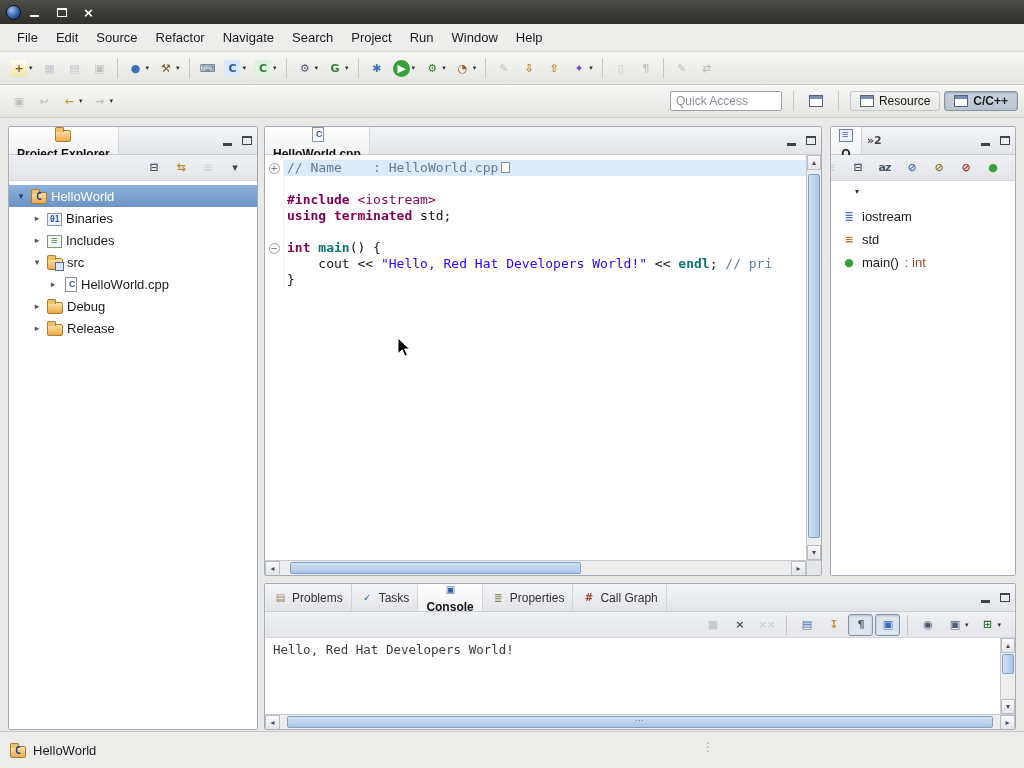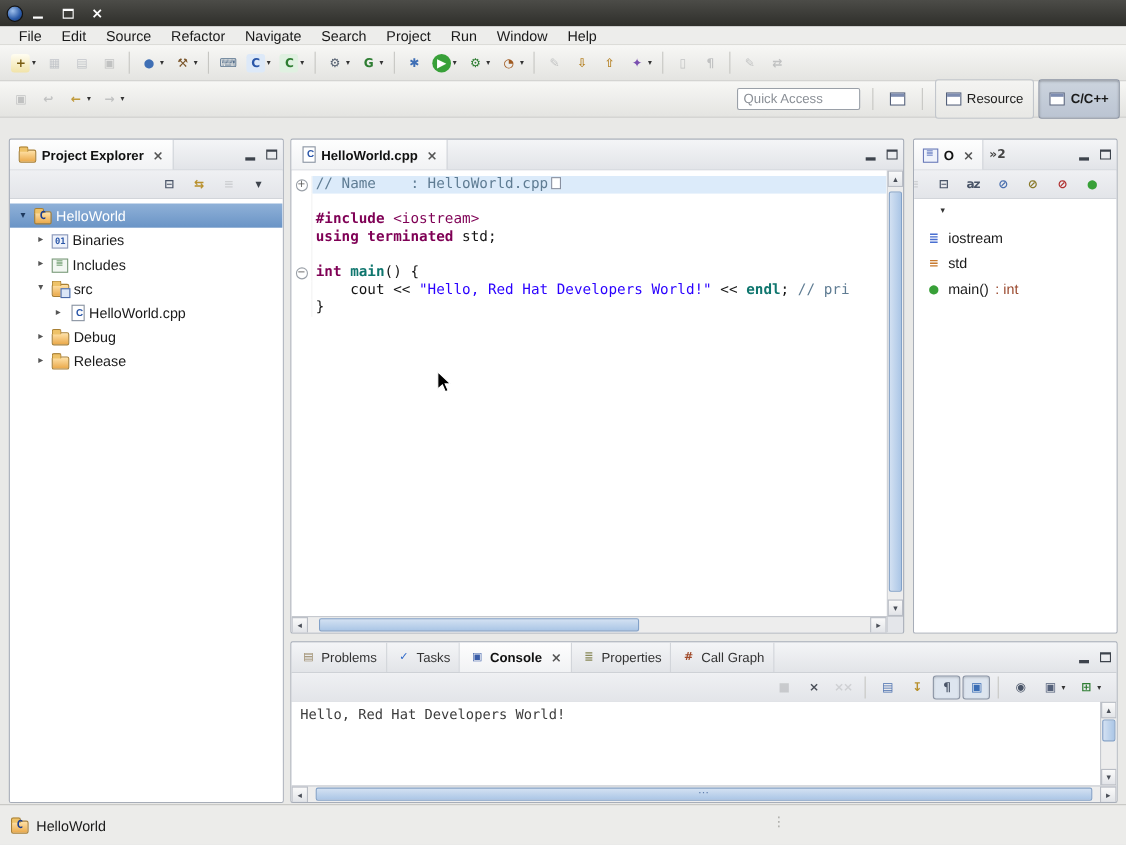--- a/index.html
+++ b/index.html
@@ -16,58 +16,58 @@
   background:linear-gradient(#4c4c48,#2e2e2a); color:#fff; }
 .app-icon { width:15px; height:15px; border-radius:50%; flex:none; margin-right:6px;
   background:radial-gradient(circle at 35% 30%, #9fc0ec, #2a5aa8 60%, #16305c); border:1px solid #111; }
 #title-text { flex:1; text-align:center; font-weight:bold; font-size:13px; }
 .winctrls { display:flex; gap:12px; align-items:center; margin-right:2px; }
 .wbtn { width:15px; height:15px; display:flex; align-items:center; justify-content:center; color:#fff; font-size:13px; font-weight:bold; }
 .mini-bar { width:9px; height:2px; background:#fff; margin-top:8px; }
 .maxi-box { width:10px; height:9px; border:1px solid #fff; border-top-width:2px; }
 
 
-#menubar { display:flex; align-items:center; height:17px; background:#ededeb; padding:0 8px; font-size:13px; border-bottom:1px solid #dcdcd8; }
+#menubar { display:flex; align-items:center; height:28px; background:#ededeb; padding:0 8px; font-size:13px; border-bottom:1px solid #dcdcd8; }
 .menu-item { padding:4px 9px; border-radius:2px; }
 
 
 #toolbar-main, #toolbar-nav { display:flex; align-items:center; height:33px; padding:0 6px;
   background:linear-gradient(#f7f7f5,#e4e4e1); border-bottom:1px solid #cccccb; }
 #toolbar-nav { justify-content:space-between; }
 #nav-left { display:flex; align-items:center; }
 #nav-right { display:flex; align-items:center; gap:6px; }
 .tbtn { display:flex; align-items:center; height:24px; padding:0 3px; border-radius:3px; border:1px solid transparent; }
 .tbtn.pressed { border:1px solid #8a93a3; background:#dde5ef; box-shadow:inset 0 1px 2px rgba(0,0,0,.18); }
 .tsep { width:1px; height:20px; background:#c6c6c2; margin:0 5px; flex:none; }
 .ico { width:17px; height:17px; display:flex; align-items:center; justify-content:center;
   font-size:11px; font-weight:bold; border-radius:3px; font-family:"DejaVu Sans", sans-serif; letter-spacing:-1px; }
 .ico.dis { opacity:.35; filter:grayscale(70%); }
 .dd { font-size:7px; color:#333; margin-left:2px; font-family:"DejaVu Sans", sans-serif; }
 #quick-access { width:112px; height:20px; border:1px solid #9aa0a8; border-radius:2px; padding:0 5px;
   font-size:12px; background:#fff; font-family:"Liberation Sans", sans-serif; color:#333; }
 #quick-access::placeholder { color:#8a8f96; }
-.persp-btn { display:flex; align-items:center; gap:5px; height:36px; padding:0 9px; border:1px solid #c2c6cc;
+.persp-btn { display:flex; align-items:center; gap:5px; height:20px; padding:0 9px; border:1px solid #c2c6cc;
   border-radius:3px; background:linear-gradient(#f4f4f2,#e8e8e5); font-size:12px; }
 .persp-btn.pressed { background:linear-gradient(#ccd4de,#bbc4d2); border-color:#8a93a3; box-shadow:inset 0 1px 2px rgba(0,0,0,.25);font-weight:bold; }
 .persp-icon { width:14px; height:12px; border:1px solid #55617a; background:#fff; position:relative; flex:none; }
 .persp-icon::before { content:""; position:absolute; left:0; top:0; right:0; height:3px; background:#7d8cb0; }
 
 
 .panel { position:absolute; background:#fff; border:1px solid #a7adb8; border-radius:2px;
   display:flex; flex-direction:column; overflow:hidden; }
 #explorer { left:8px;   top:126px; width:250px; height:604px; }
 #editor   { left:264px; top:126px; width:558px; height:450px; }
 #outline  { left:830px; top:126px; width:186px; height:450px; }
 #console  { left:264px; top:583px; width:752px; height:147px; }
 
 .tabrow { height:28px; flex:none; display:flex; align-items:stretch;
   background:linear-gradient(#f4f5f7,#e2e4e8); border-bottom:1px solid #c9ccd2; }
 .vtab { display:flex; align-items:center; gap:5px; padding:0 8px; font-size:12px; color:#333;
   border-right:1px solid #d2d5da; white-space:nowrap; }
-.vtab.active { background:linear-gradient(#fefefe,#f1f2f4); font-weight:bold; color:#111; }
+.vtab.active { background:linear-gradient(#fefefe,#f1f2f4); font-weight:bold; color:#111;flex-direction:column; }
 .xclose { font-size:12px; font-weight:bold; color:#555; margin-left:3px; font-family:"DejaVu Sans", sans-serif; }
 .tabspace { flex:1; }
 .tab-badge { display:flex; align-items:center; font-size:11px; font-weight:bold; color:#444; padding:0 5px; }
 .mmbtn { width:20px; display:flex; align-items:center; justify-content:center; }
 .mm-min { width:9px; height:3px; background:#3d434c; margin-top:7px; }
 .mm-max { width:10px; height:9px; border:1px solid #3d434c; border-top-width:2px; }
 
 .viewbar { height:26px; flex:none; display:flex; align-items:center; gap:2px; padding:0 10px;
   background:linear-gradient(#eff0f3,#e3e5e9); border-bottom:1px solid #d2d5da; }
 .viewbar.right { justify-content:flex-end; }

